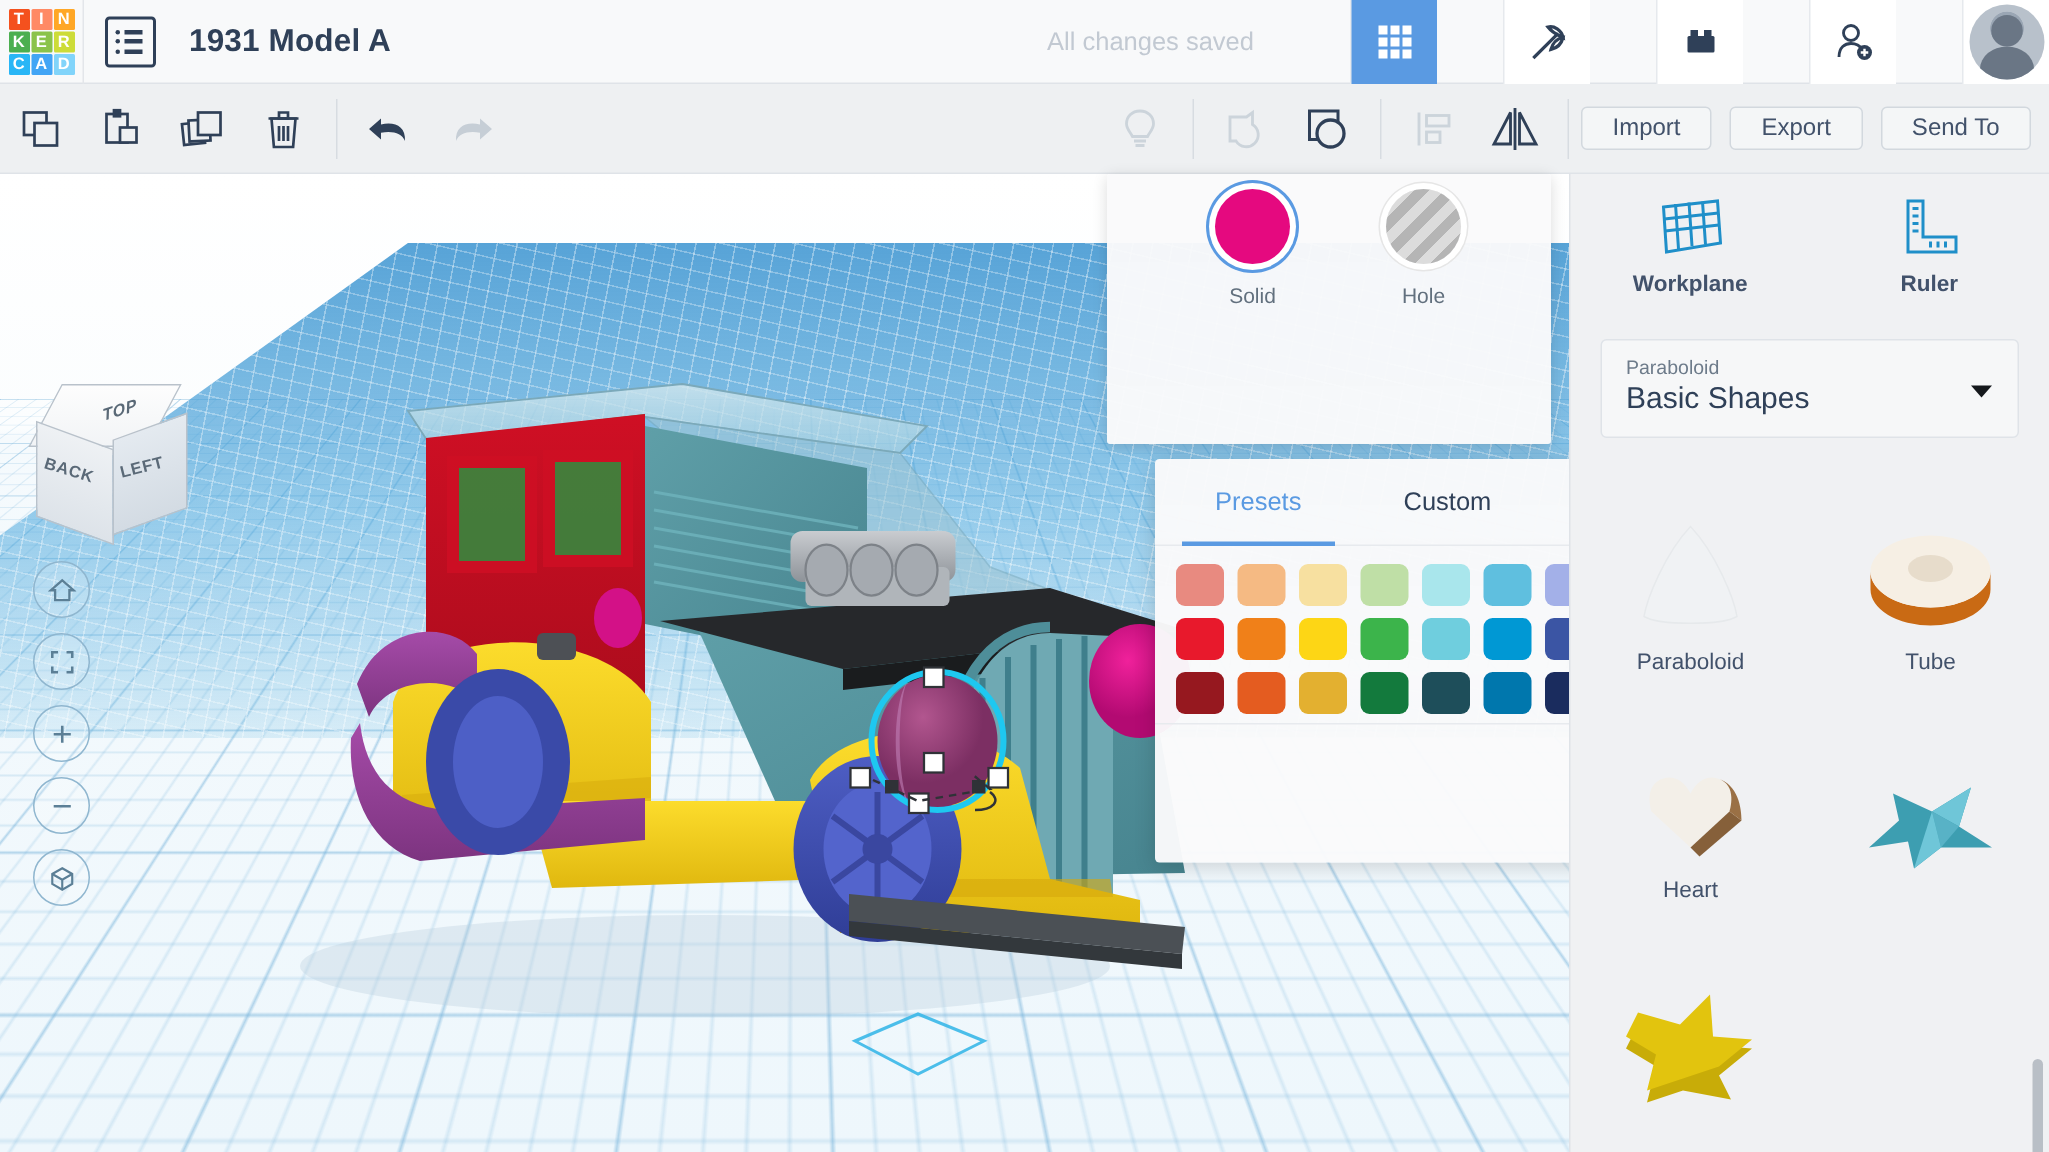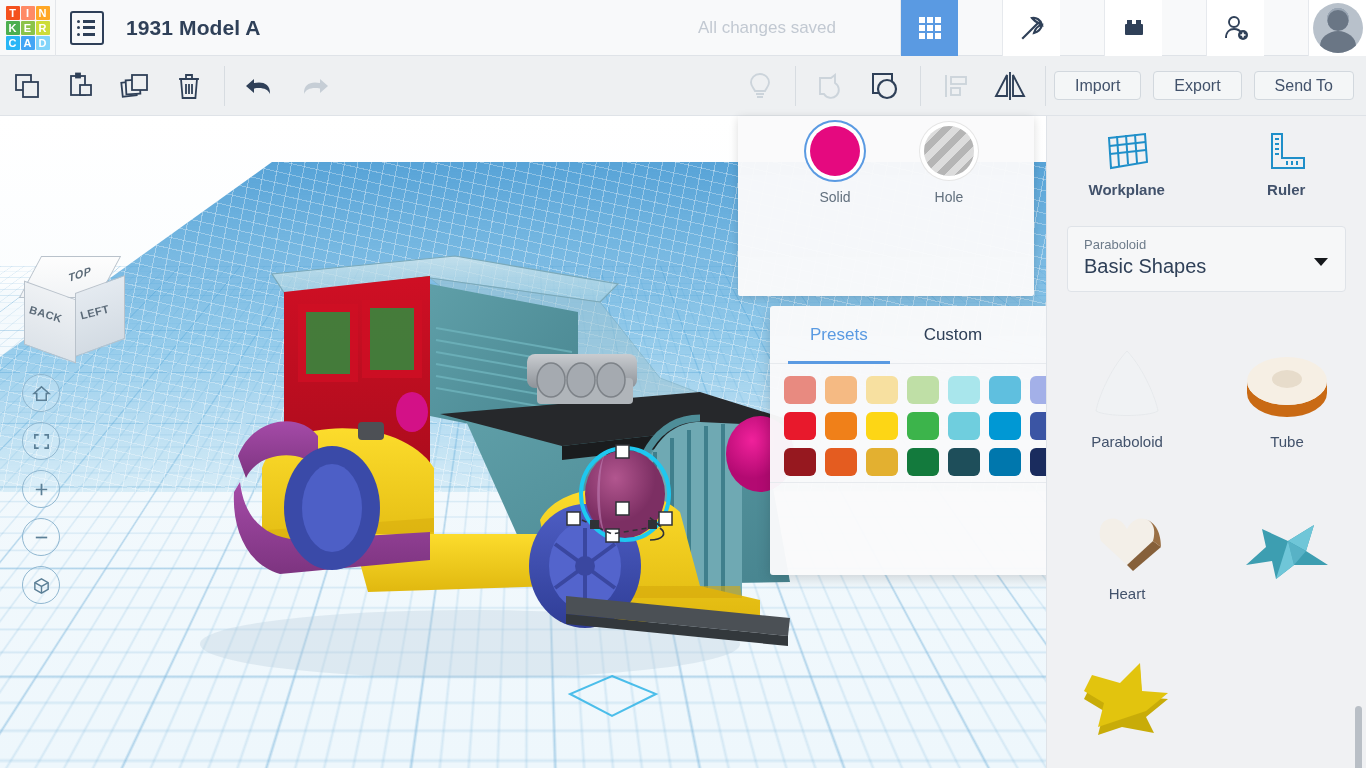--- a/index.html
+++ b/index.html
@@ -120,21 +120,21 @@
   .sp-opt { width: 62px; display: flex; flex-direction: column; align-items: center; }
   .sp-swatch { width: 50px; height: 50px; border-radius: 50%; }
   .sp-swatch.solid { background: #e5097f; box-shadow: 0 0 0 4px #fff, 0 0 0 6px #5a9ae2; }
   .sp-swatch.hole { background: repeating-linear-gradient(135deg,#b5b5b5 0 7px,#dcdcdc 7px 14px);
                     box-shadow: 0 0 0 4px #fff, 0 0 0 5px #e6e6e6; }
   .sp-opt-lbl { margin-top: 13px; font-size: 14px; color: #62707e; }
 
   
   .colorpicker { position: absolute; left: 770px; top: 306px; width: 528px; height: 269px;
                  background: rgba(250,250,251,.97); box-shadow: 0 3px 14px rgba(0,0,0,.16); border-radius: 3px; }
-  .cp-tabs { display: flex; height: 58px; align-items: center; padding-left: 18px; gap: 12px;
+  .cp-tabs { display: flex; height: 58px; align-items: center; padding-left: 18px; gap: 24px;
              border-bottom: 1px solid #e7eaee; }
   .cp-tab { height: 58px; padding: 0 22px; display: flex; align-items: center; font-size: 17px;
             color: #2f4058; position: relative; cursor: pointer; }
   .cp-tab.active { color: #5a9ae2; }
   .cp-tab.active::after { content:""; position:absolute; left:0; right:0; bottom:0; height:3px; background:#5a9ae2; }
   .cp-grid { padding: 12px 14px 6px 14px; display: flex; flex-direction: column; gap: 8px; }
   .cp-row { display: flex; gap: 9px; }
   .cp-sw { width: 32px; height: 28px; border-radius: 6px; cursor: pointer; }
   .cp-sw.white { border: 1px solid #e0e4e8; }
   .cp-sw.sel { box-shadow: 0 0 0 3px #fafafb, 0 0 0 5px #6fa8e8; }

